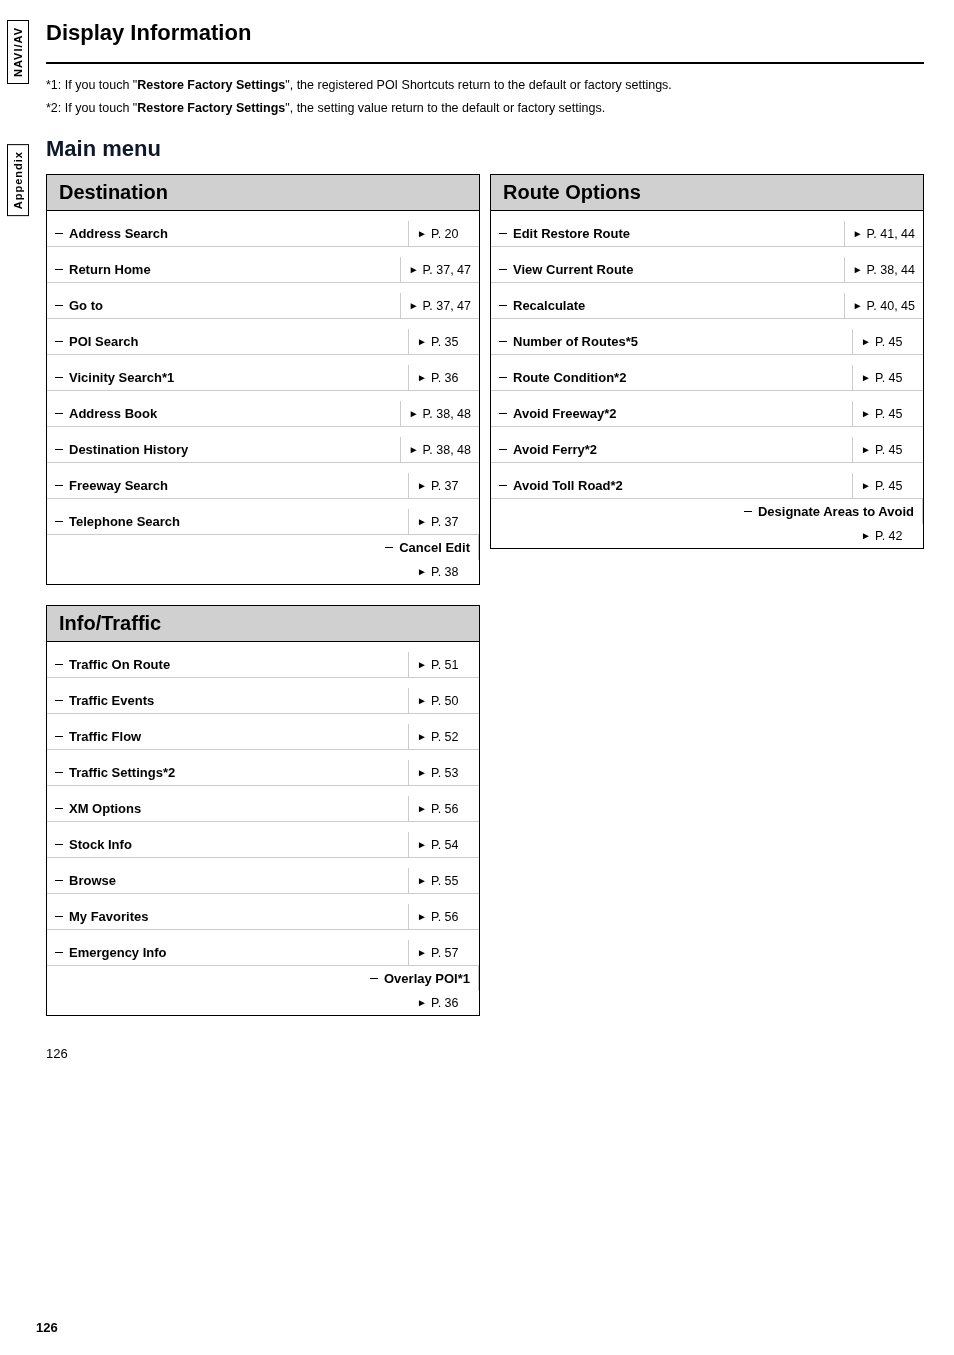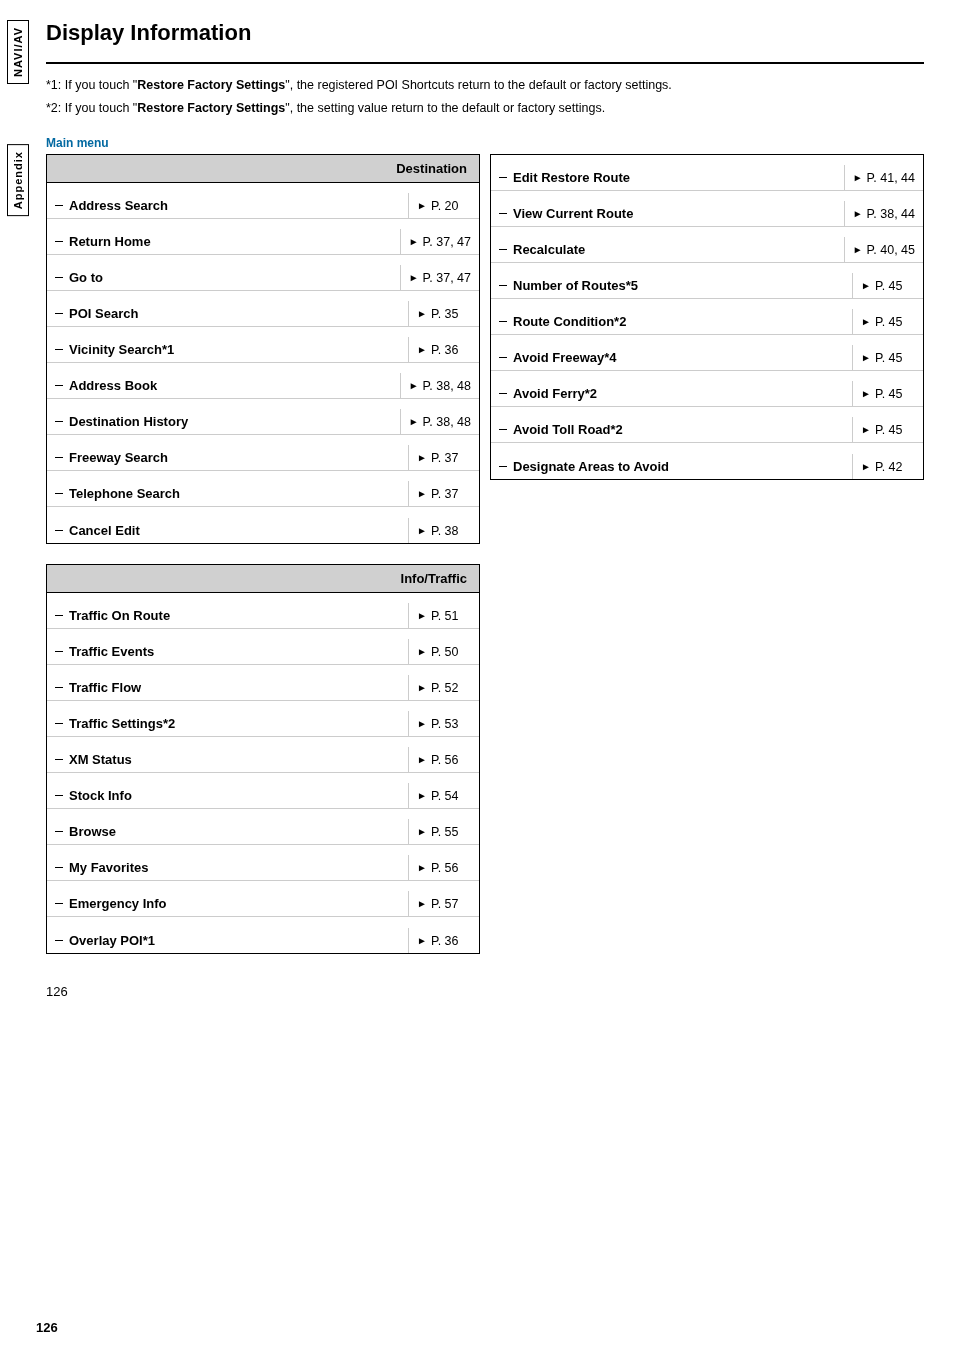--- a/index.html
+++ b/index.html
@@ -73,24 +73,24 @@
       font-size: 12.5px;
       line-height: 1.5;
     }
 
     .notes-section p {
       margin-bottom: 4px;
     }
 
     
     .main-menu-title {
-      font-size: 12px;
-      font-weight: bold;
-      color: #0369a1;
-      margin-bottom: 4px;
+      font-size: 22px;
+      font-weight: bold;
+      color: #0f172a;
+      margin-bottom: 12px;
     }
 
     
     .menu-columns {
       display: flex;
       gap: 10px;
       align-items: flex-start;
     }
 
     .menu-column {
@@ -98,36 +98,36 @@
     }
 
     
     .menu-box {
       border: 1.5px solid #000;
     }
 
     .menu-box-header {
       background: #d0d0d0;
       border-bottom: 1.5px solid #000;
-      font-size: 13px;
+      font-size: 20px;
       font-weight: bold;
       padding: 6px 12px;
-      text-align: right;
     }
 
     
     .menu-item {
       display: flex;
       align-items: flex-end;
       border-bottom: 1px solid #ccc;
       min-height: 36px;
     }
 
     .menu-item:last-child {
       border-bottom: none;
+      flex-direction: column;
     }
 
     .menu-item-label-cell {
       display: flex;
       align-items: center;
       flex: 1;
       padding: 5px 8px;
       border-right: 1px solid #ccc;
     }
 
@@ -354,21 +354,21 @@
                 <span class="menu-item-label">Traffic Settings*2</span>
               </div>
               <div class="menu-item-page">
                 <span class="arrow-icon">►</span>
                 <span>P. 53</span>
               </div>
             </div>
             <div class="menu-item">
               <div class="menu-item-label-cell">
                 <span class="item-line"></span>
-                <span class="menu-item-label">XM Status</span>
+                <span class="menu-item-label">XM Options</span>
               </div>
               <div class="menu-item-page">
                 <span class="arrow-icon">►</span>
                 <span>P. 56</span>
               </div>
             </div>
             <div class="menu-item">
               <div class="menu-item-label-cell">
                 <span class="item-line"></span>
                 <span class="menu-item-label">Stock Info</span>
@@ -418,20 +418,21 @@
                 <span>P. 36</span>
               </div>
             </div>
           </div>
         </div>
 
       </div>
 
       <div class="menu-column">
         <div class="menu-box">
+          <div class="menu-box-header">Route Options</div>
           <div class="menu-item">
             <div class="menu-item-label-cell">
               <span class="item-line"></span>
               <span class="menu-item-label">Edit Restore Route</span>
             </div>
             <div class="menu-item-page">
               <span class="arrow-icon">►</span>
               <span>P. 41, 44</span>
             </div>
           </div>
@@ -471,21 +472,21 @@
               <span class="menu-item-label">Route Condition*2</span>
             </div>
             <div class="menu-item-page">
               <span class="arrow-icon">►</span>
               <span>P. 45</span>
             </div>
           </div>
           <div class="menu-item">
             <div class="menu-item-label-cell">
               <span class="item-line"></span>
-              <span class="menu-item-label">Avoid Freeway*4</span>
+              <span class="menu-item-label">Avoid Freeway*2</span>
             </div>
             <div class="menu-item-page">
               <span class="arrow-icon">►</span>
               <span>P. 45</span>
             </div>
           </div>
           <div class="menu-item">
             <div class="menu-item-label-cell">
               <span class="item-line"></span>
               <span class="menu-item-label">Avoid Ferry*2</span>

